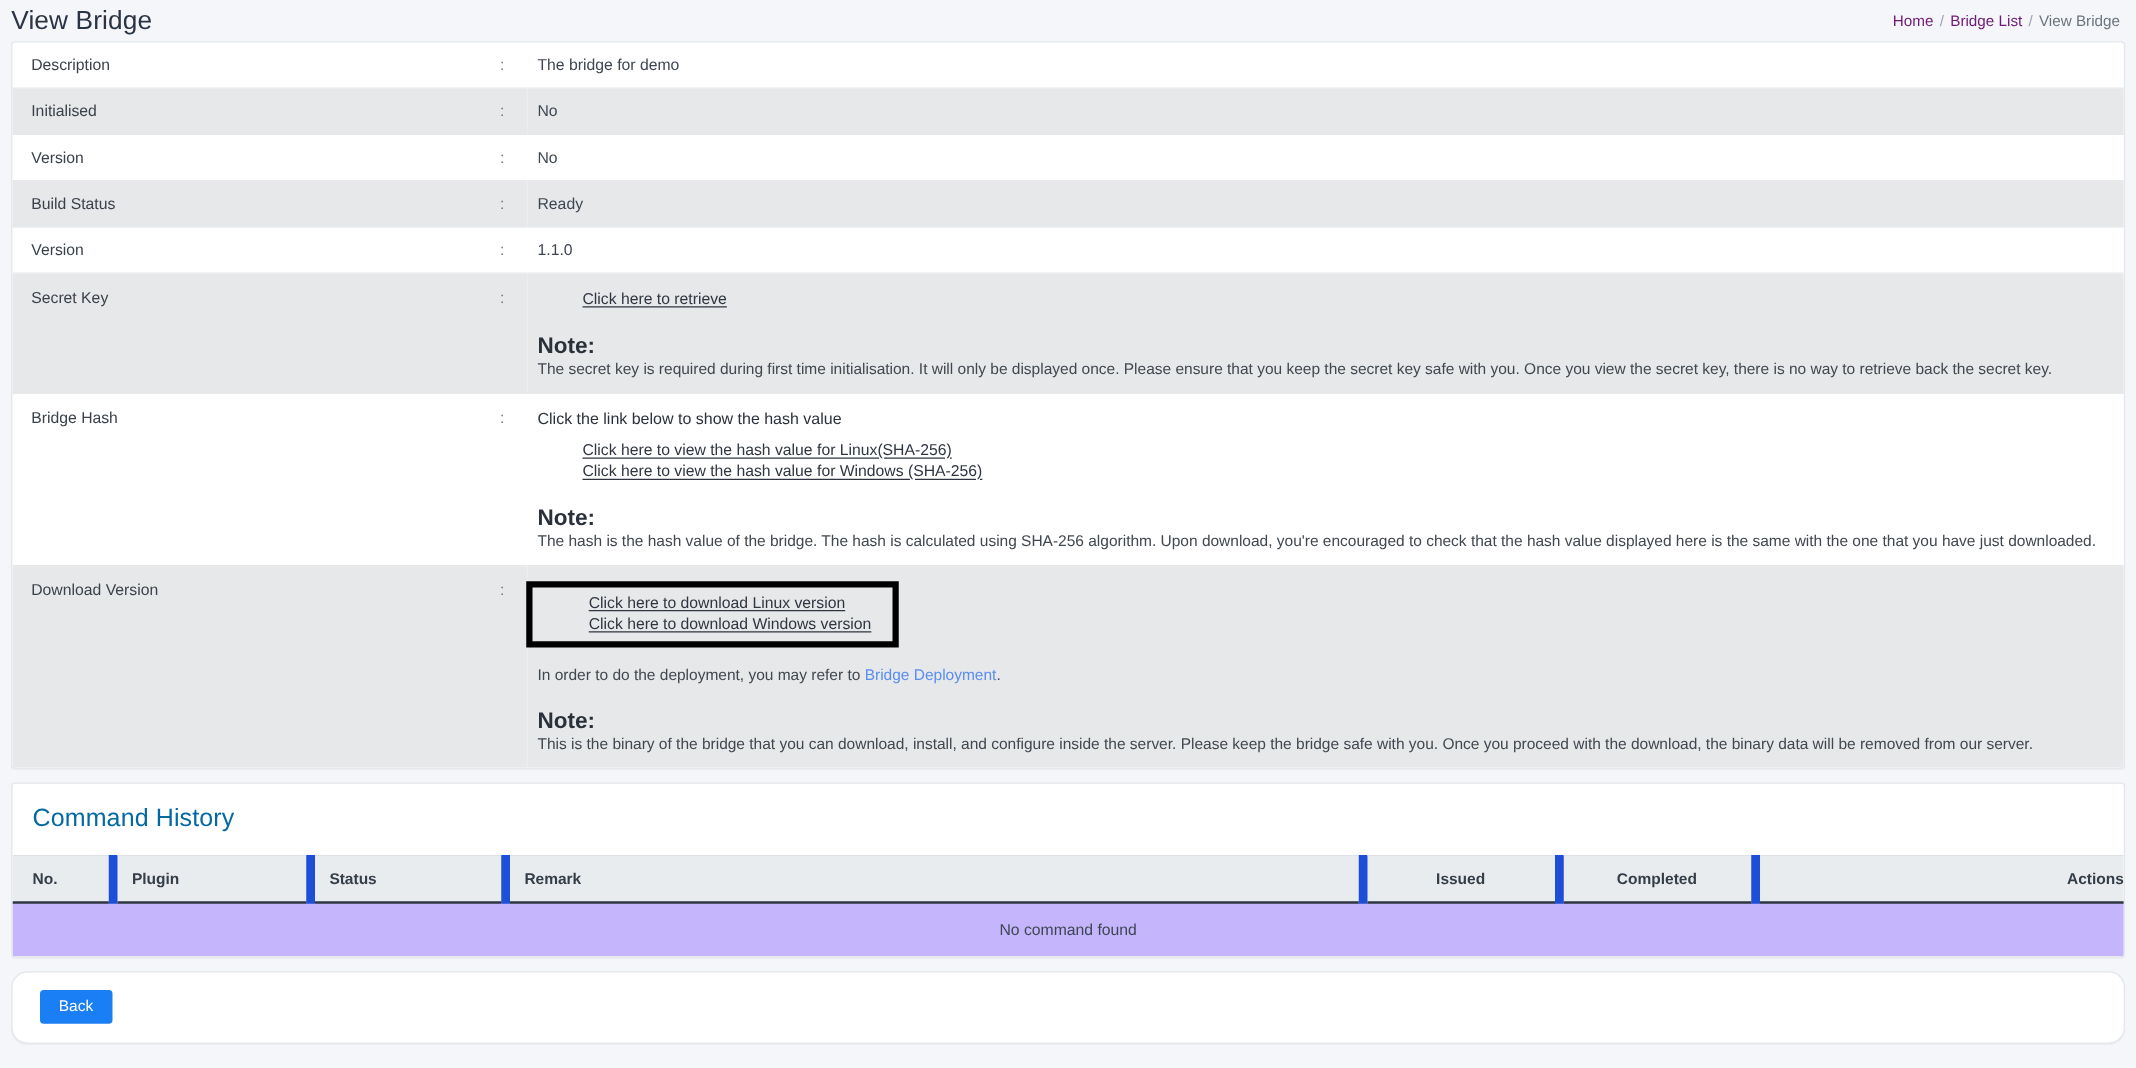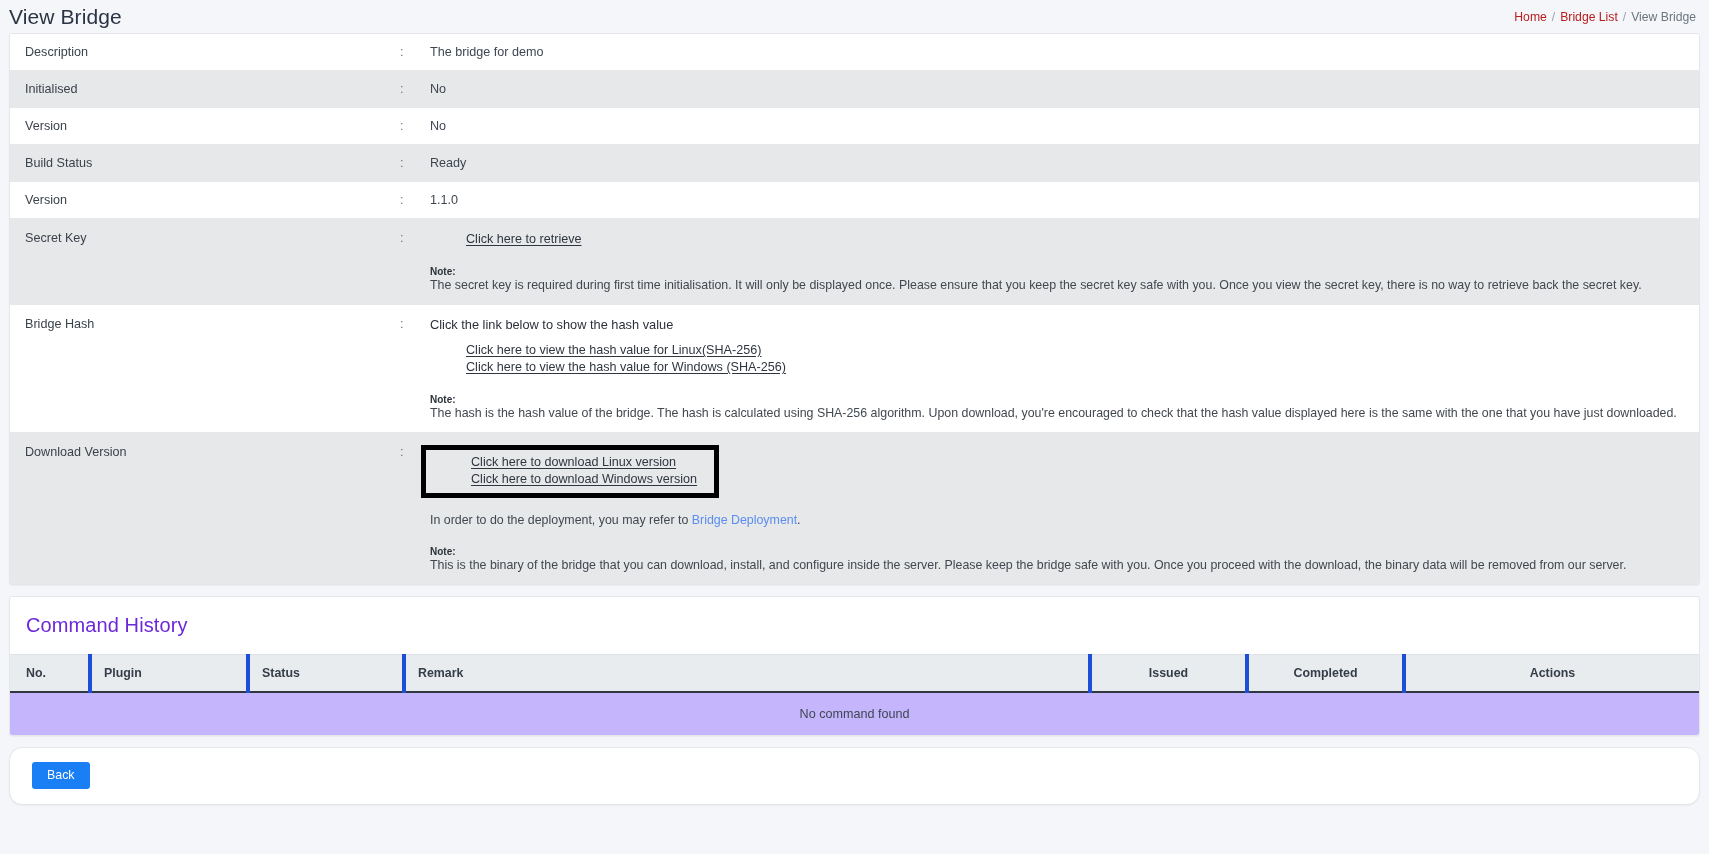--- a/index.html
+++ b/index.html
@@ -30,21 +30,21 @@
     letter-spacing: .1px;
   }
   .breadcrumb {
     font-size: 12.2px;
     color: #6c757d;
     display: flex;
     align-items: center;
     gap: 5px;
     white-space: nowrap;
   }
-  .breadcrumb .crumb-link { color: #b91c1c; text-decoration: none; }
+  .breadcrumb .crumb-link { color: #701a75; text-decoration: none; }
   .breadcrumb .crumb-sep { color: #9aa3ae; }
   .breadcrumb .crumb-current { color: #6c757d; }
 
   
   .card {
     background: #fff;
     border: 1px solid #e3e6ea;
     border-radius: 3px;
     margin: 0 9px;
     box-shadow: 0 1px 1px rgba(0,0,0,.045);
@@ -69,68 +69,68 @@
   .cell-line { line-height: 17px; }
   .plainlink {
     color: #2f3640;
     text-decoration: underline;
     text-underline-offset: 2px;
     cursor: pointer;
     font-size: 12.6px;
     margin-left: 36px;
   }
   .bluelink { color: #5b8def; text-decoration: none; cursor: pointer; }
-  .note-title { font-weight: 700; color: #2b313a; font-size: 10px; }
+  .note-title { font-weight: 700; color: #2b313a; font-size: 18px; }
   .note-body { font-size: 12.4px; color: #41484f; line-height: 16px; }
   .spacer-18 { height: 18px; }
   .spacer-10 { height: 10px; }
   .spacer-14 { height: 14px; }
   .bold-head { font-weight: 400; color: #2b313a; font-size: 12.8px; }
 
   
   .hl-box {
     display: inline-block;
     border: 5px solid #000;
     padding: 4px 17px 5px 9px;
     margin-left: -9px;
   }
   .hl-box .plainlink { display: block; line-height: 17px; }
 
   
   .card.history { margin-top: 11px; }
   .history-title {
     font-size: 20px;
     font-weight: 400;
-    color: #6d28d9;
+    color: #0369a1;
     padding: 17px 0 17px 16px;
     letter-spacing: .1px;
   }
   .hist-table { width: 100%; border-collapse: collapse; }
   .hist-table thead th {
     background: #e9ecef;
     font-size: 12.4px;
     font-weight: 700;
     color: #343d48;
     padding: 11px 0 11px 0;
-    border-right: 4px solid #1d4ed8;
+    border-right: 7px solid #1d4ed8;
     border-top: 1px solid #dee2e6;
     border-bottom: 2px solid #2f3640;
     text-align: left;
   }
   .hist-table thead th:last-child { border-right: none; }
   .hist-table th.th-no    { width: 80px;  padding-left: 16px; }
   .hist-table th.th-plugin{ width: 158px; padding-left: 12px; }
   .hist-table th.th-status{ width: 156px; padding-left: 12px; }
   .hist-table th.th-remark{ padding-left: 12px; }
   .hist-table th.th-issued,
   .hist-table th.th-completed,
   .hist-table th.th-actions { text-align: center; }
   .hist-table th.th-issued { width: 157px; }
   .hist-table th.th-completed { width: 157px; }
-  .hist-table th.th-actions { width: 295px; }
+  .hist-table th.th-actions { width: 295px; text-align: right; }
   .empty-row td {
     background: #c4b5fd;
     text-align: center;
     font-size: 12.6px;
     color: #3e4651;
     padding: 14px 4px;
   }
 
   
   .card.footer-card { margin-top: 11px; padding: 14px 0 15px 22px; border-radius: 13px; }

